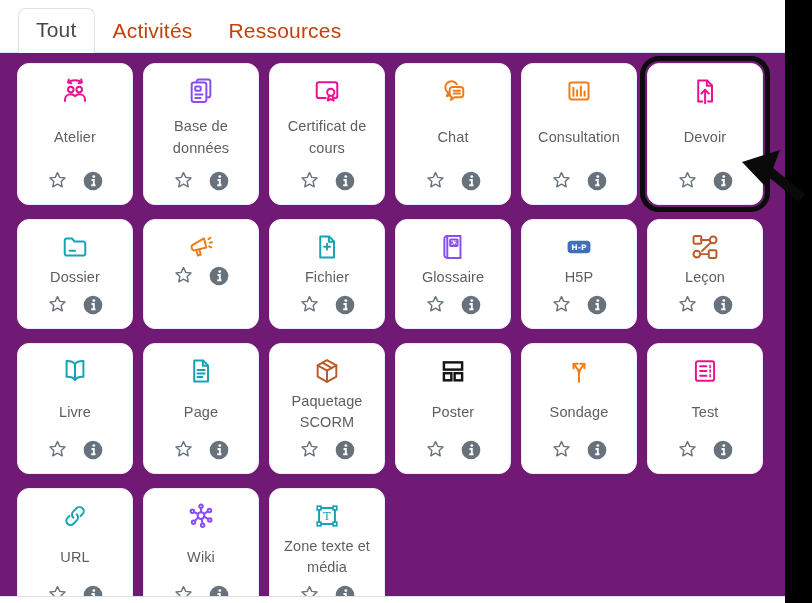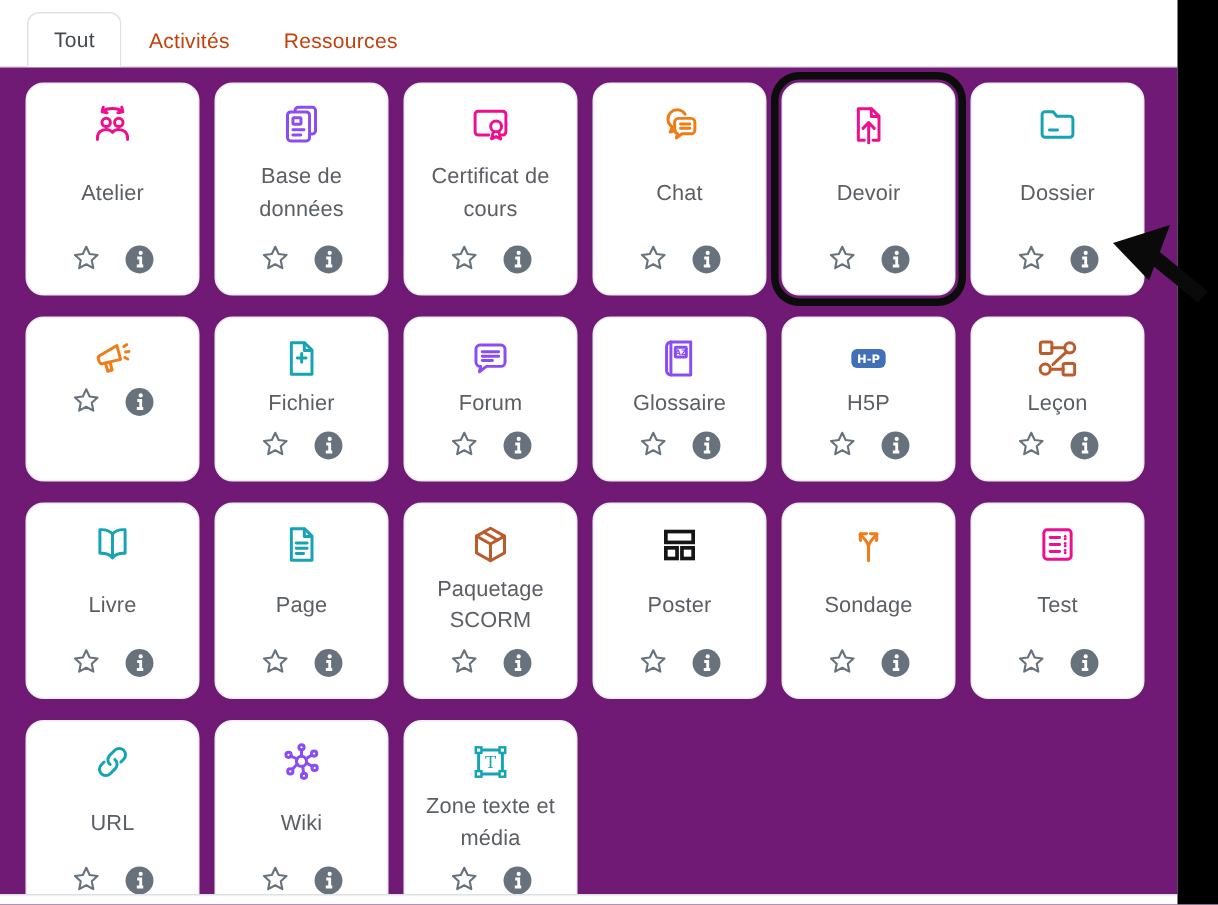--- a/index.html
+++ b/index.html
@@ -16,21 +16,21 @@
     position:absolute; top:0; left:0; width:785px; height:597px;
     background:#fff; border-bottom:1px solid #dde0e4;
     display:flex; flex-direction:column;
   }
   
   .tabbar {
     padding:8px 0 0 18px; background:#fff;
     border-bottom:1px solid #dee2e6; display:flex; align-items:flex-end;
   }
   .tab {
-    padding:9px 17px 10px; font-size:14px; cursor:pointer;
+    padding:9px 17px 10px; font-size:21px; cursor:pointer;
     border:1px solid transparent; border-bottom:none;
     border-radius:8px 8px 0 0; margin-bottom:-1px; letter-spacing:.2px;
   }
   .tab.active {
     background:#fff; border-color:#dee2e6; color:#45494e;
     border-bottom:1px solid #fff;
   }
   .tab.link { color:#c2410c; }
   
   .dialog-body {
@@ -184,20 +184,44 @@
         <svg viewBox="0 0 20 20" width="20" height="20">
           <circle cx="10" cy="10" r="9.3" fill="#68727c"></circle>
           <circle cx="10.8" cy="5.6" r="1.4" fill="#fff"></circle>
           <path d="M8.5 9 h2.3 v5.2" stroke="#fff" stroke-width="1.9" fill="none"></path>
           <path d="M8.2 14.3 h4.3" stroke="#fff" stroke-width="1.9" fill="none"></path>
         </svg>
       </button>
     </span>
   </div>
 
+  <div class="card">
+    <span class="card-icon" style="color: rgb(240, 124, 22);">
+            <svg viewBox="0 0 24 24">
+              <rect class="s" x="3.8" y="4.8" width="16.4" height="14.4" rx="1.8"></rect>
+              <path class="s" d="M7.2 9.2 V16 M10.4 11.4 V16 M13.6 8.2 V16 M16.8 12.4 V16"></path>
+            </svg>
+          </span>
+    <span class="card-label">Consultation</span>
+    <span class="card-footer">
+      <button class="star-btn">
+        <svg viewBox="0 0 24 24" width="21" height="21">
+          <path fill="none" stroke="#68727c" stroke-width="1.6" stroke-linejoin="round" d="M12 2.9 l2.6 5.5 6 .7 -4.4 4.1 1.2 6 -5.4 -3 -5.4 3 1.2 -6 -4.4 -4.1 6 -.7 z"></path>
+        </svg>
+      </button>
+      <button class="info-btn">
+        <svg viewBox="0 0 20 20" width="20" height="20">
+          <circle cx="10" cy="10" r="9.3" fill="#68727c"></circle>
+          <circle cx="10.8" cy="5.6" r="1.4" fill="#fff"></circle>
+          <path d="M8.5 9 h2.3 v5.2" stroke="#fff" stroke-width="1.9" fill="none"></path>
+          <path d="M8.2 14.3 h4.3" stroke="#fff" stroke-width="1.9" fill="none"></path>
+        </svg>
+      </button>
+    </span>
+  </div>
 
   <div class="card highlighted">
     <span class="card-icon" style="color: rgb(238, 15, 144);">
             <svg viewBox="0 0 24 24">
               <path class="s" d="M9.6 21 H6.2 V3 H13.8 L18 7.2 V21 H14.6"></path>
               <path class="s" d="M13.6 3.2 V7.4 H17.8"></path>
               <path class="s" d="M12.1 22.5 V11.2"></path>
               <path class="s" d="M8.9 14.2 12.1 10.9 15.3 14.2"></path>
             </svg>
           </span>
@@ -288,44 +312,20 @@
         <svg viewBox="0 0 20 20" width="20" height="20">
           <circle cx="10" cy="10" r="9.3" fill="#68727c"></circle>
           <circle cx="10.8" cy="5.6" r="1.4" fill="#fff"></circle>
           <path d="M8.5 9 h2.3 v5.2" stroke="#fff" stroke-width="1.9" fill="none"></path>
           <path d="M8.2 14.3 h4.3" stroke="#fff" stroke-width="1.9" fill="none"></path>
         </svg>
       </button>
     </span>
   </div>
 
-  <div class="card">
-    <span class="card-icon" style="color: rgb(138, 76, 243);">
-            <svg viewBox="0 0 24 24">
-              <path class="s" d="M6.1 4.3 h11.8 a2.4 2.4 0 0 1 2.4 2.4 v7.4 a2.4 2.4 0 0 1-2.4 2.4 H9.6 l-3.9 3.1 .7-3.1 h-.3 a2.4 2.4 0 0 1-2.4-2.4 V6.7 a2.4 2.4 0 0 1 2.4-2.4 z"></path>
-              <path class="s" d="M7.3 8.2 h9.4 M7.3 10.7 h9.4 M7.3 13.2 h5.8"></path>
-            </svg>
-          </span>
-    <span class="card-label">Forum</span>
-    <span class="card-footer">
-      <button class="star-btn">
-        <svg viewBox="0 0 24 24" width="21" height="21">
-          <path fill="none" stroke="#68727c" stroke-width="1.6" stroke-linejoin="round" d="M12 2.9 l2.6 5.5 6 .7 -4.4 4.1 1.2 6 -5.4 -3 -5.4 3 1.2 -6 -4.4 -4.1 6 -.7 z"></path>
-        </svg>
-      </button>
-      <button class="info-btn">
-        <svg viewBox="0 0 20 20" width="20" height="20">
-          <circle cx="10" cy="10" r="9.3" fill="#68727c"></circle>
-          <circle cx="10.8" cy="5.6" r="1.4" fill="#fff"></circle>
-          <path d="M8.5 9 h2.3 v5.2" stroke="#fff" stroke-width="1.9" fill="none"></path>
-          <path d="M8.2 14.3 h4.3" stroke="#fff" stroke-width="1.9" fill="none"></path>
-        </svg>
-      </button>
-    </span>
-  </div>
 
   <div class="card">
     <span class="card-icon" style="color: rgb(138, 76, 243);">
             <svg viewBox="0 0 24 24">
               <path class="s" d="M7.1 2.6 h11.3 v18.8 H7.1 a2.5 2.5 0 0 1-2.5-2.5 V5.1 a2.5 2.5 0 0 1 2.5-2.5 z"></path>
               <path class="s" d="M7.1 2.6 v18.8"></path>
               <rect class="s" x="9.6" y="5.6" width="6.3" height="5.6" rx=".5"></rect>
               <text class="f" x="12.75" y="10" font-size="4.4" text-anchor="middle" font-family="DejaVu Sans, sans-serif" font-weight="700">AZ</text>
             </svg>
           </span>

